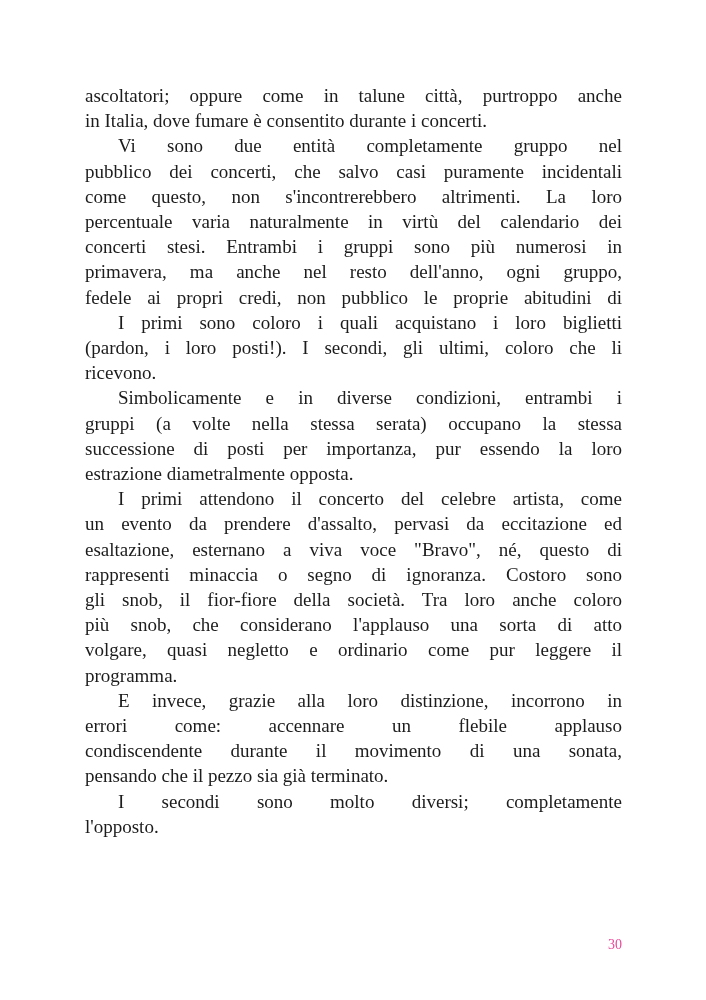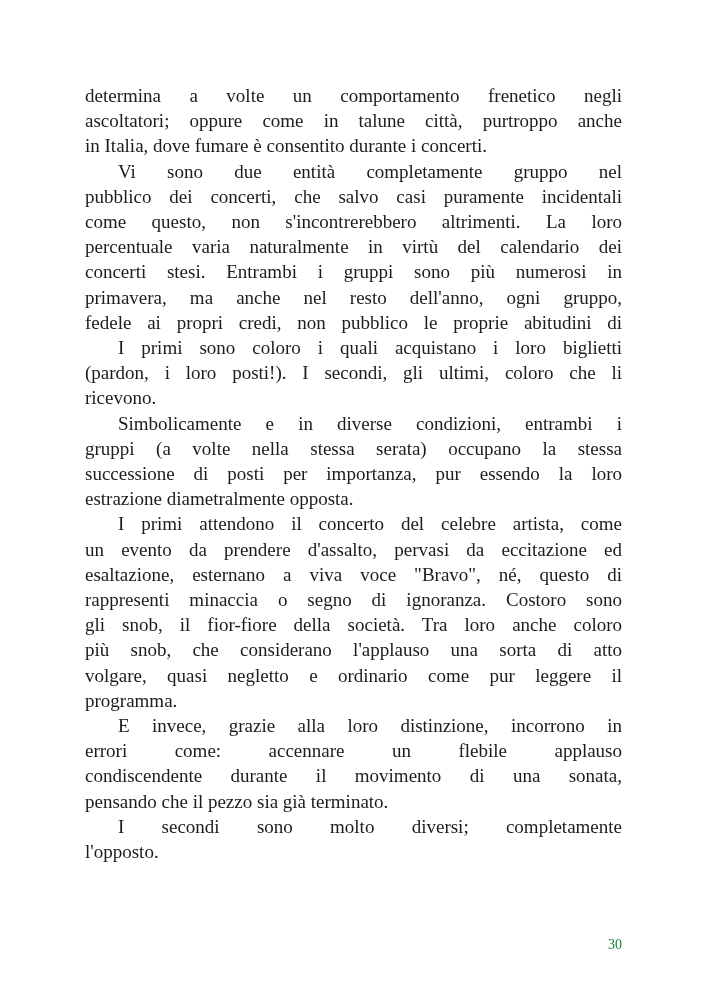--- a/index.html
+++ b/index.html
@@ -40,30 +40,29 @@
     text-indent: 33px;
   }
   .page-number {
     position: absolute;
     top: 936px;
     left: 85px;
     width: 537px;
     text-align: right;
     font-size: 14px;
     line-height: 18px;
-    color: #15803d;
+    color: #ec4899;
   }
 </style>
 </head>
 <body>
 
 <div class="page">
   <div class="text-block">
 
-    <div class="line">determina a volte un comportamento frenetico negli</div>
     <div class="line">ascoltatori; oppure come in talune città, purtroppo anche</div>
     <div class="line last">in Italia, dove fumare è consentito durante i concerti.</div>
 
     <div class="line indent">Vi sono due entità completamente gruppo nel</div>
     <div class="line">pubblico dei concerti, che salvo casi puramente incidentali</div>
     <div class="line">come questo, non s'incontrerebbero altrimenti. La loro</div>
     <div class="line">percentuale varia naturalmente in virtù del calendario dei</div>
     <div class="line">concerti stesi. Entrambi i gruppi sono più numerosi in</div>
     <div class="line">primavera, ma anche nel resto dell'anno, ogni gruppo,</div>
     <div class="line">fedele ai propri credi, non pubblico le proprie abitudini di</div>

